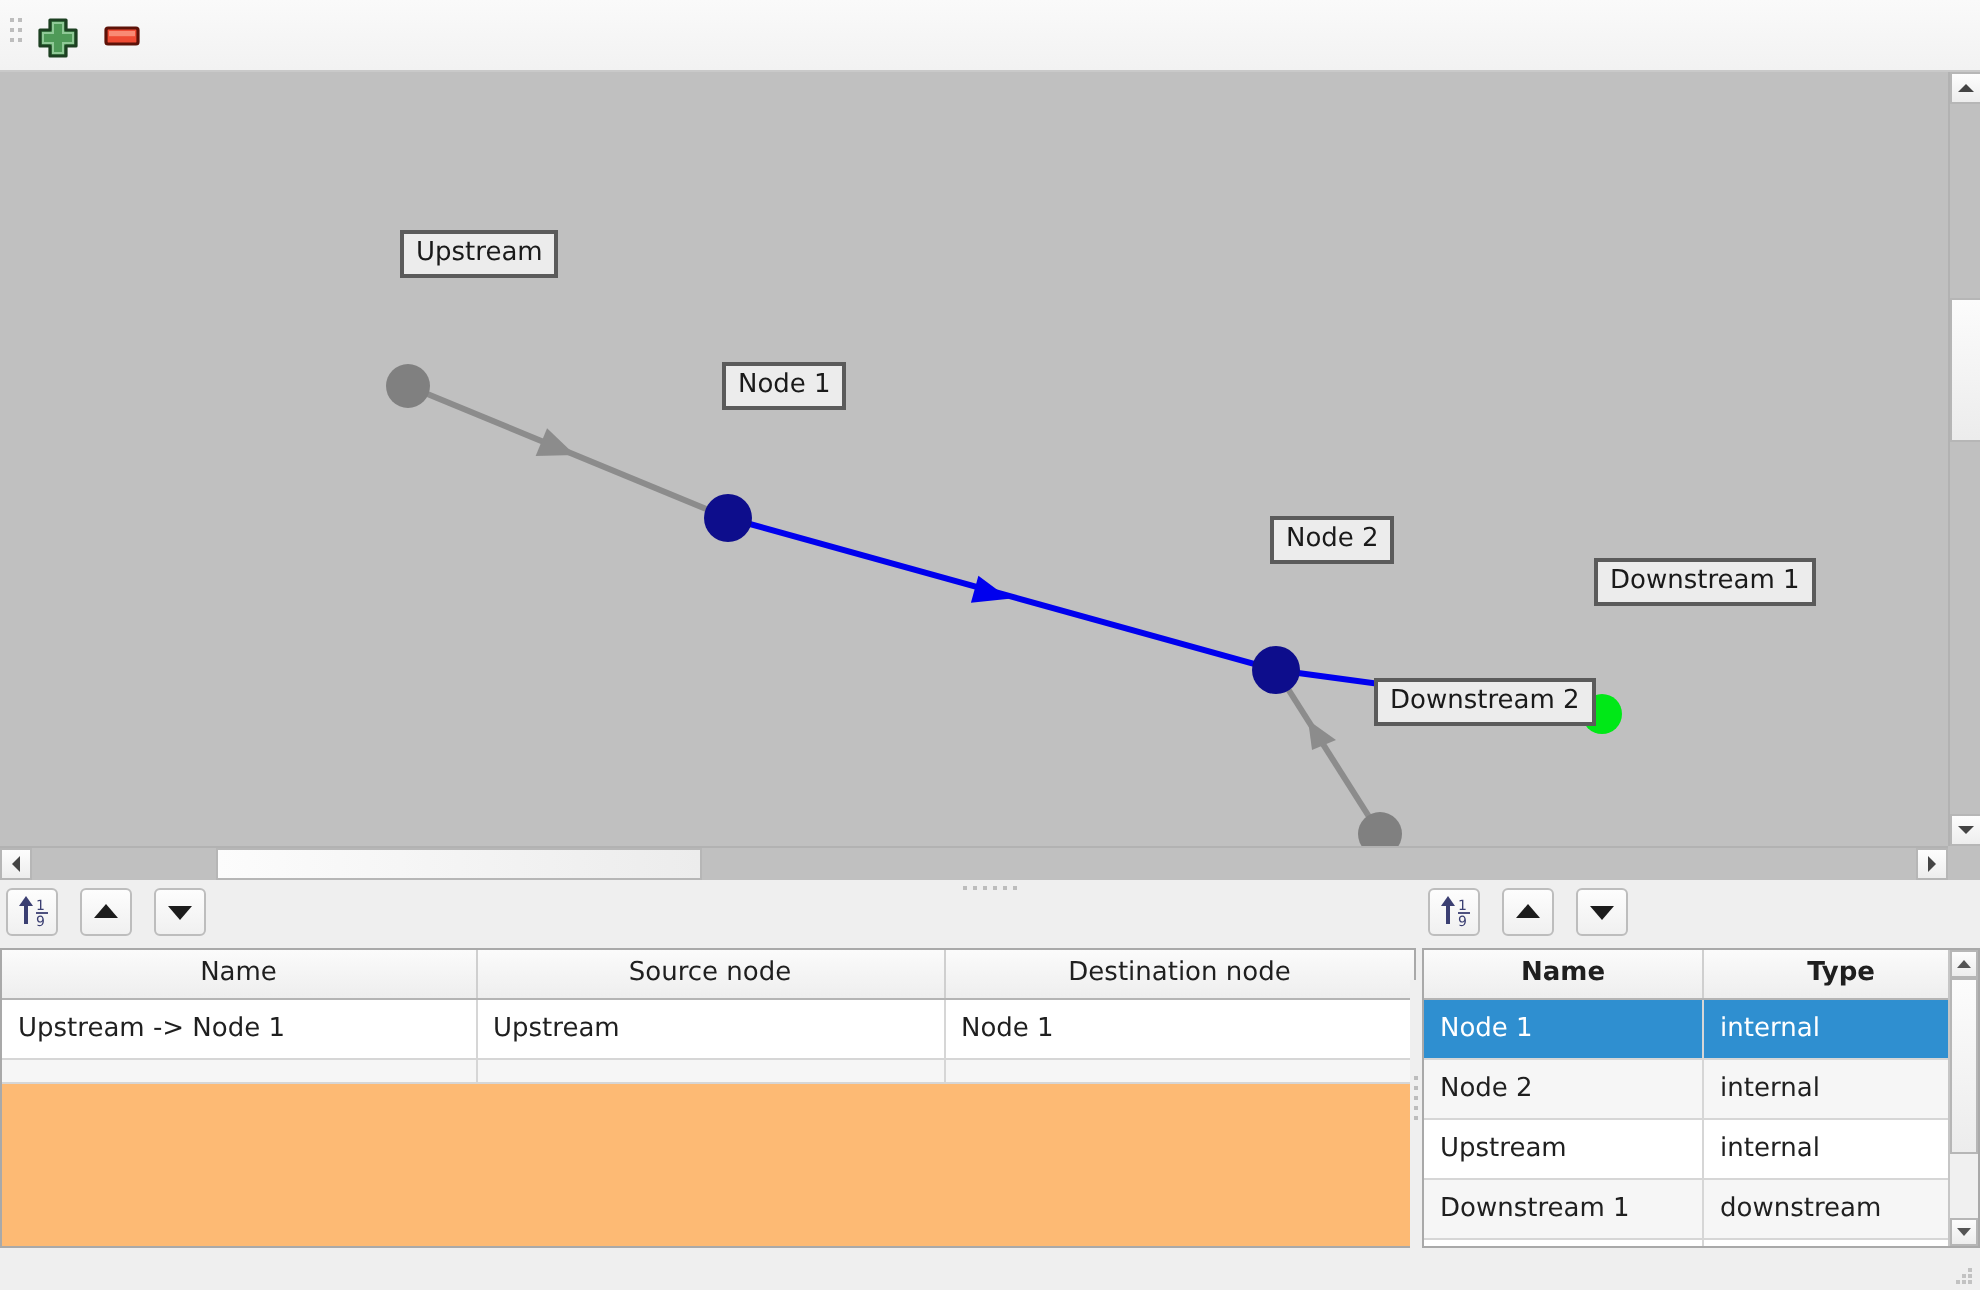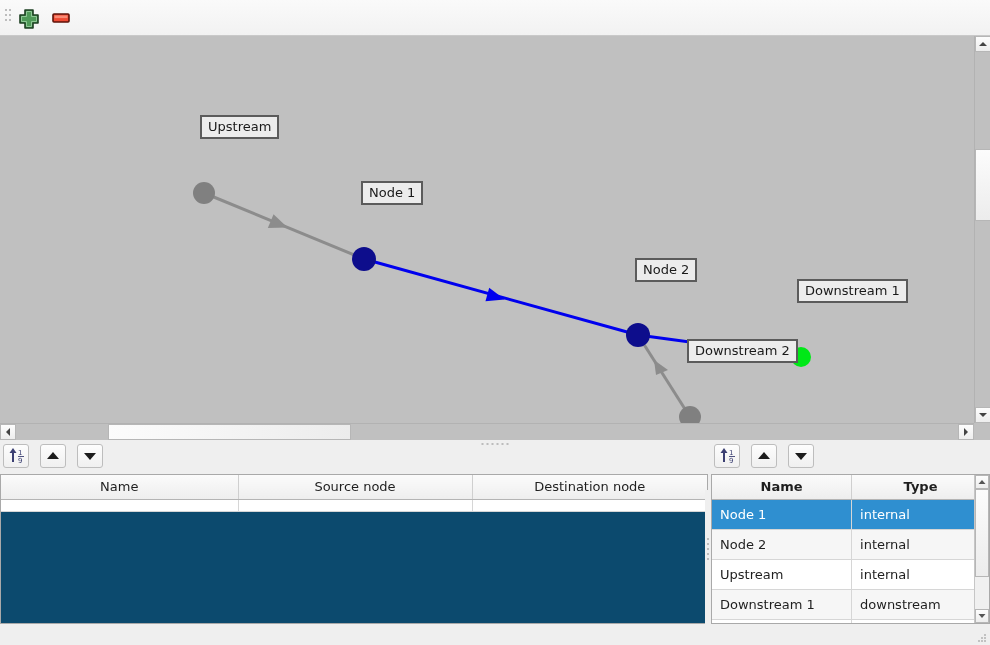--- a/index.html
+++ b/index.html
@@ -175,21 +175,21 @@
     vertical-align: top;
     cursor: pointer;
     position: relative;
   }
   .gbtn svg { position:absolute; left:0; top:0; }
 
   .table-wrap {
     position: absolute;
     left: 0; top: 30px;
     border: 1px solid #a9a9a9;
-    background: #0c4a6e;
+    background: #fdba74;
     box-sizing: border-box;
     overflow: hidden;
   }
   .panel-left .table-wrap { width: 708px; height: 150px; }
   .panel-right .table-wrap { width: 279px; height: 150px; }
 
   table.grid {
     border-collapse: collapse;
     width: 100%;
     table-layout: fixed;
@@ -403,20 +403,25 @@
             <col style="width:235px">
           </colgroup>
         <thead>
           <tr>
             <th>Name</th>
             <th>Source node</th>
             <th>Destination node</th>
           </tr>
         </thead>
         <tbody>
+          <tr>
+            <td>Upstream -&gt; Node 1</td>
+            <td>Upstream</td>
+            <td>Node 1</td>
+          </tr>
           <tr class="spacer">
             <td></td>
             <td></td>
             <td></td>
           </tr>
         </tbody>
       </table>
     </div>
   </div>
 

